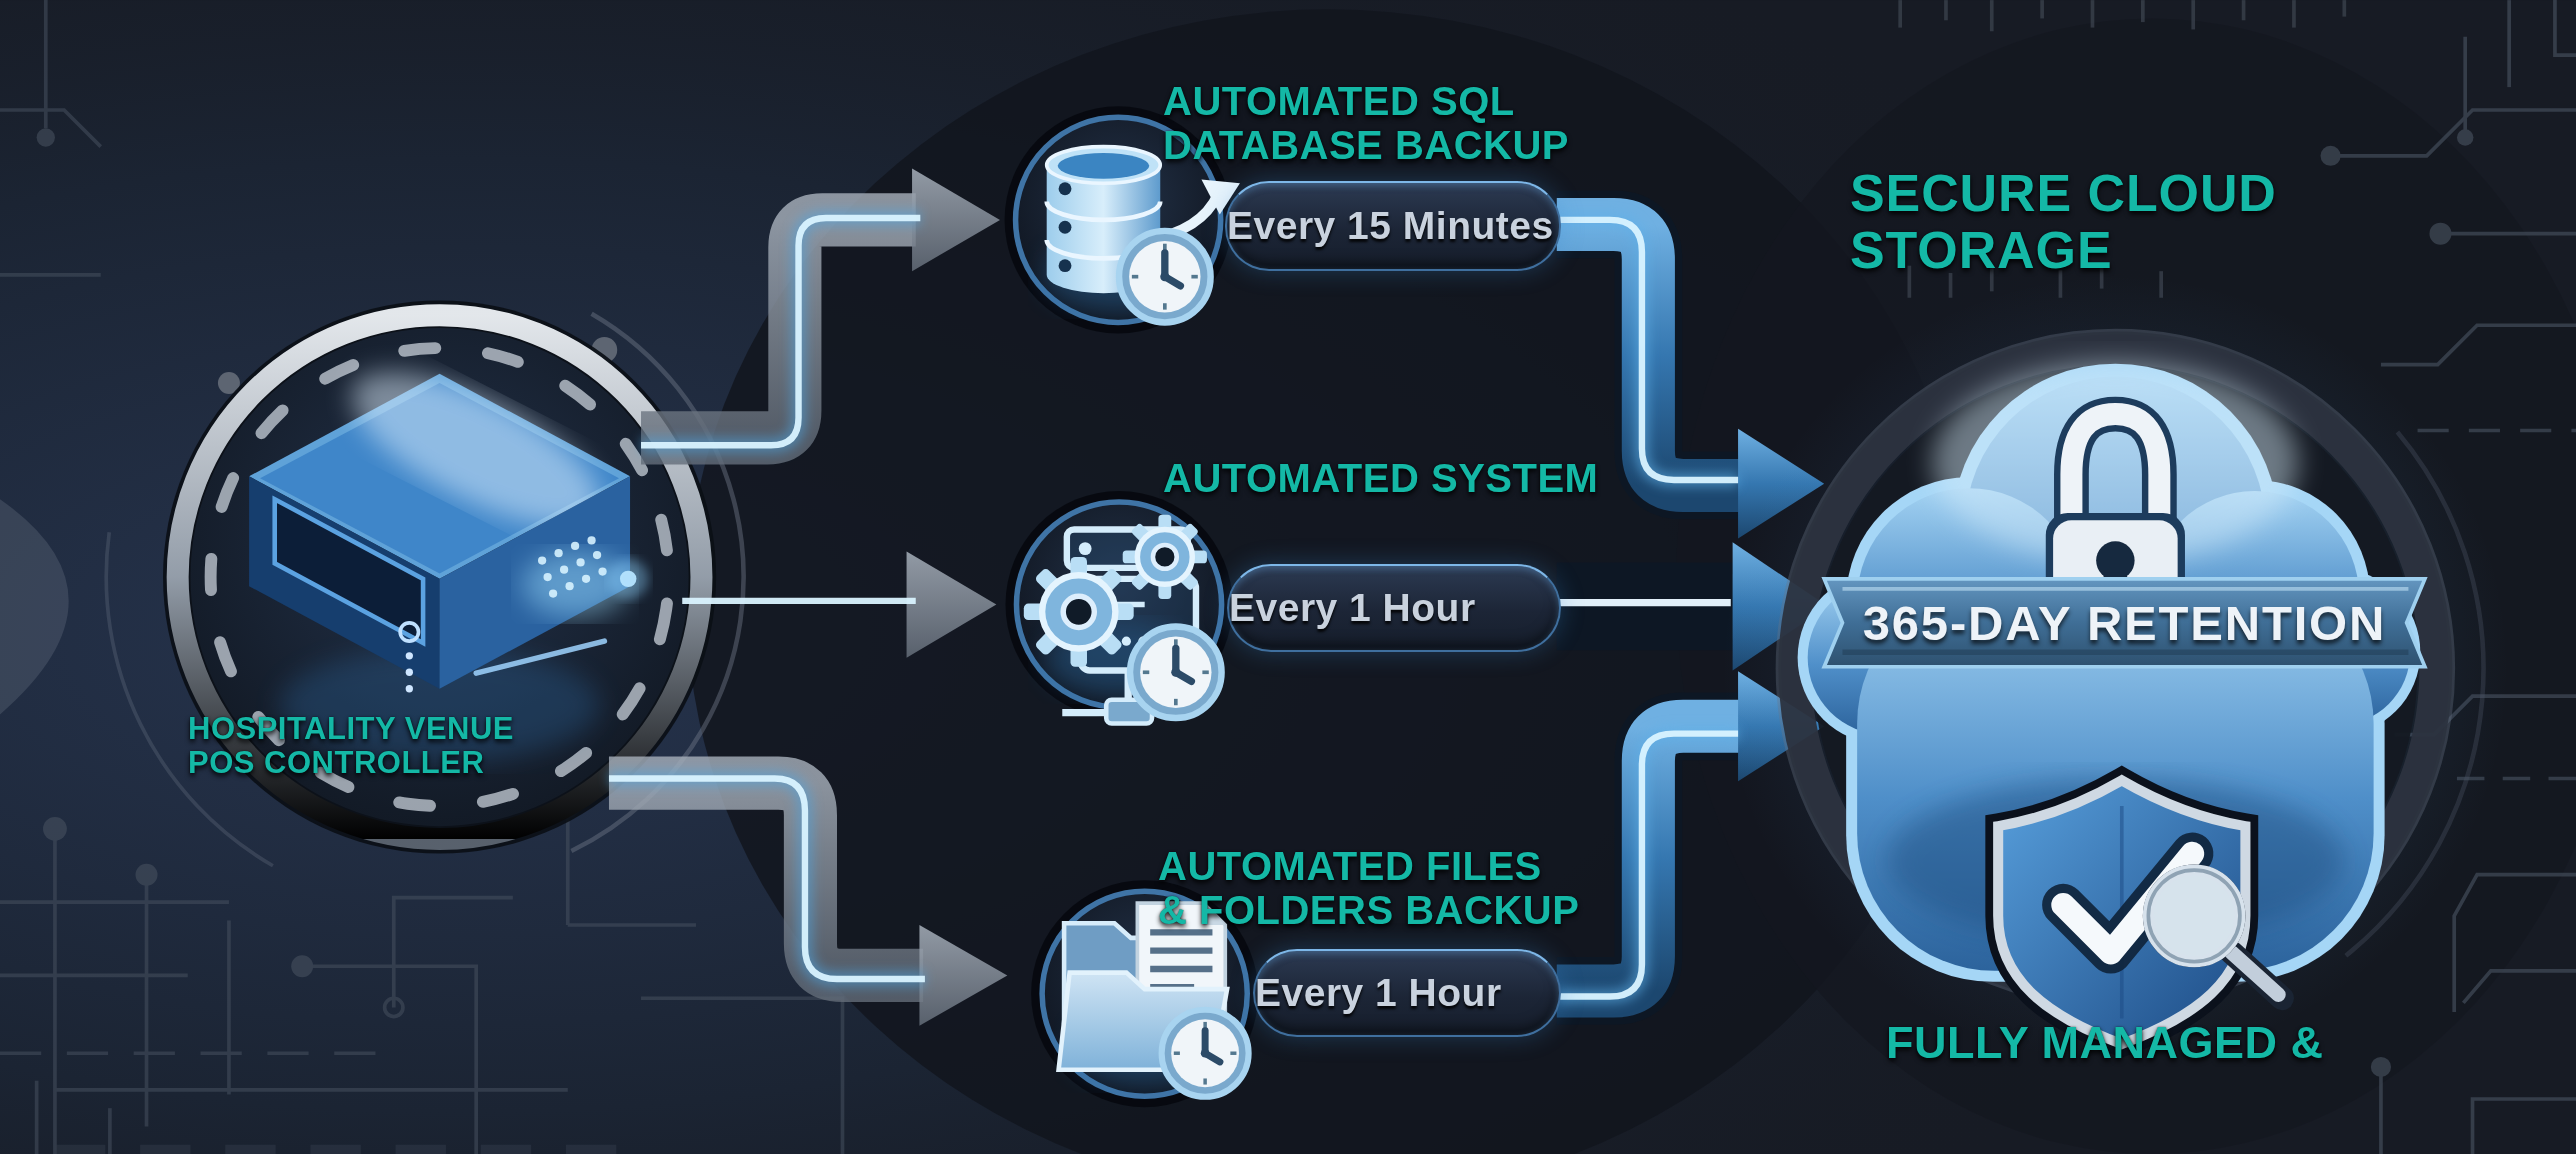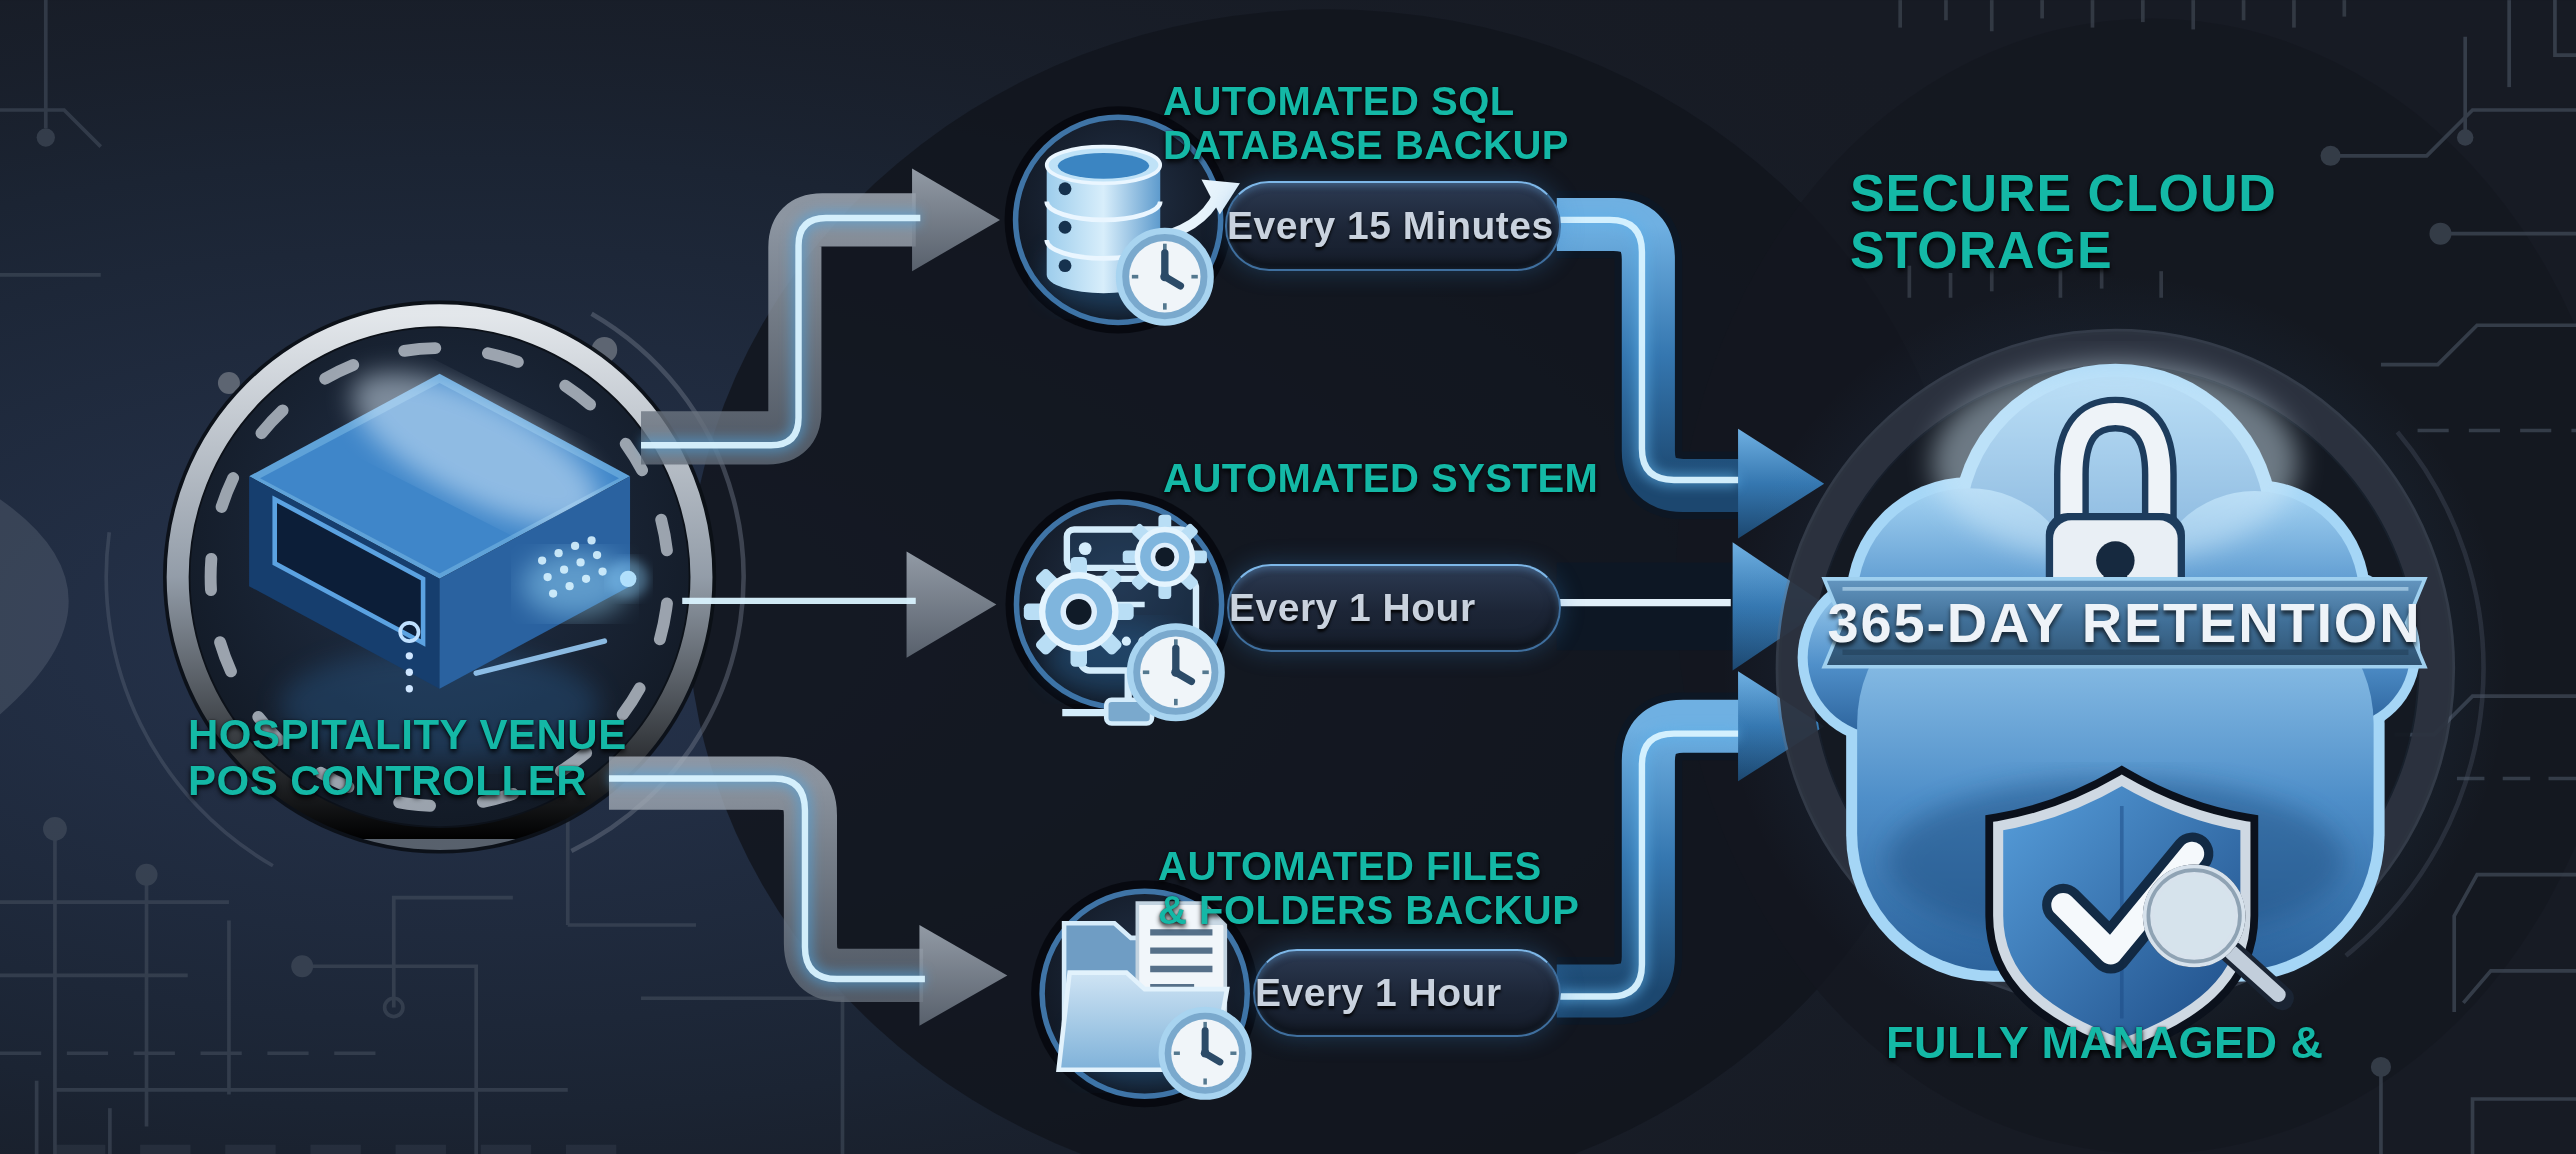--- a/index.html
+++ b/index.html
@@ -12,24 +12,24 @@
          letter-spacing:0.5px;line-height:1.1;}
   .row-title{font-size:40px;width:458px;}
   .pill{position:absolute;display:flex;align-items:center;
         background:linear-gradient(180deg,#2c3a52 0%,#1c2536 55%,#161e2c 100%);
         border:2.7px solid #3f6f9e;border-top-color:#7db7e8;border-radius:44px;
         box-shadow:0 0 24px rgba(60,140,210,.30), inset 0 2.7px 7.3px rgba(120,190,255,.35), inset 0 -5.5px 13px rgba(0,0,0,.55);}
   .pill span{font-weight:bold;font-size:39px;color:#c9d2de;letter-spacing:0.5px;
         text-shadow:0 2.7px 2.7px rgba(0,0,0,.85);}
   .cloud-title{font-size:52px;width:604px;letter-spacing:0.9px;}
   .ribbon-text{position:absolute;display:flex;align-items:center;justify-content:center;
-        font-weight:bold;font-size:56px;color:#eef3f8;letter-spacing:1.8px;
+        font-weight:bold;font-size:49px;color:#eef3f8;letter-spacing:1.8px;
         text-shadow:0 3.7px 4.6px rgba(0,0,0,.65);}
   .service-title{font-size:45px;width:531px;}
-  .pos-title{font-size:42px;width:513px;}
+  .pos-title{font-size:31px;width:513px;}
 </style>
 </head>
 <body>
 
 <div class="canvas">
 
 <svg class="abs" style="left:0;top:0" width="2576" height="1155" viewBox="0 0 2813 1261">
   <defs>
     <radialGradient id="bgNavy" cx="0.18" cy="0.55" r="0.75">
       <stop offset="0" stop-color="#26344e"></stop>

